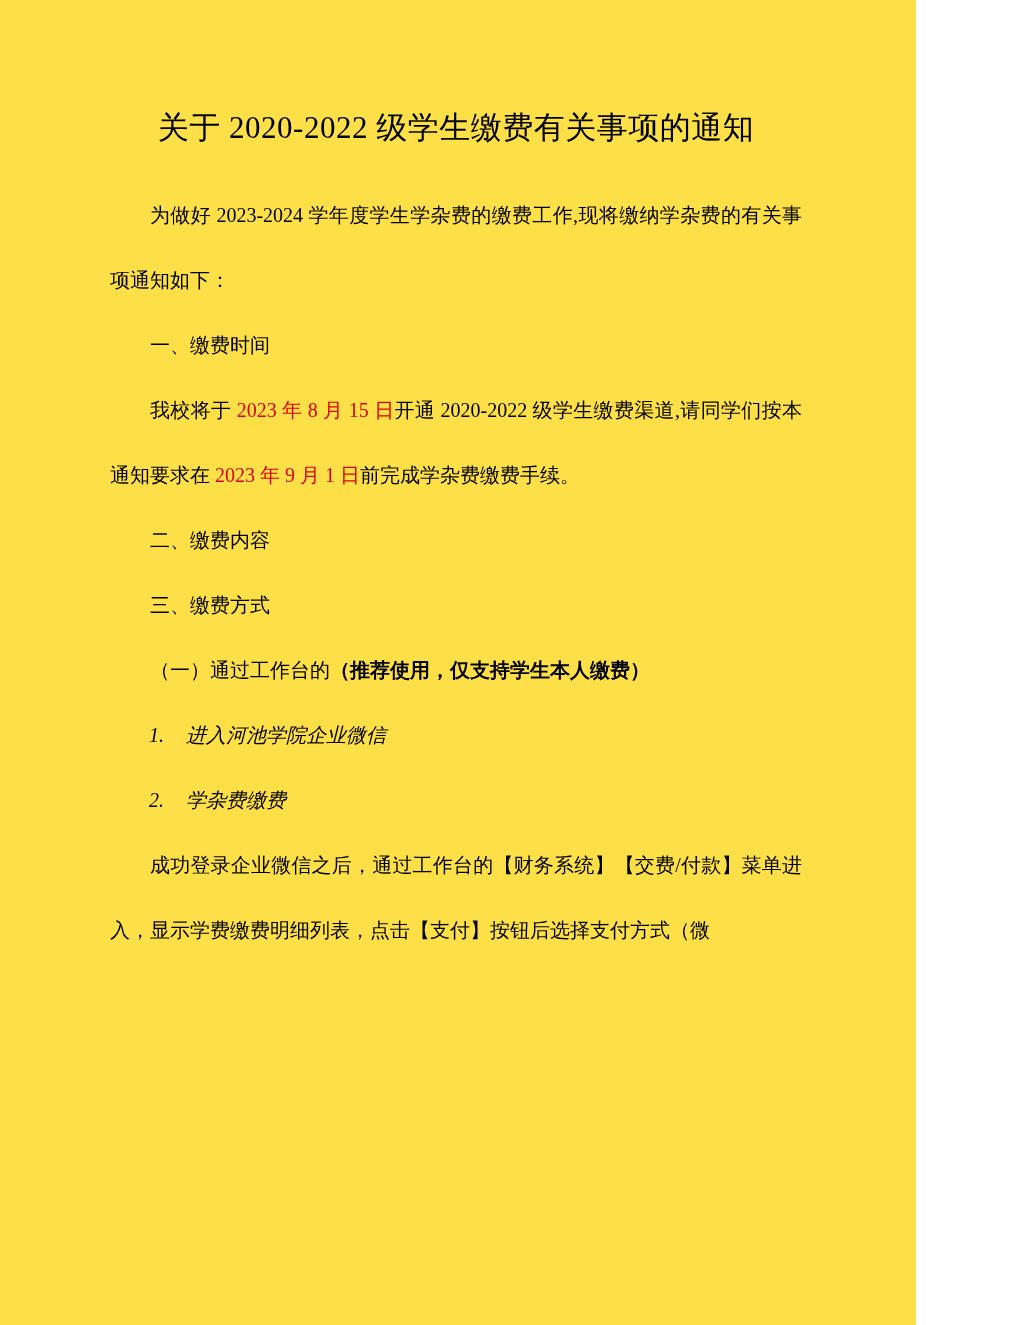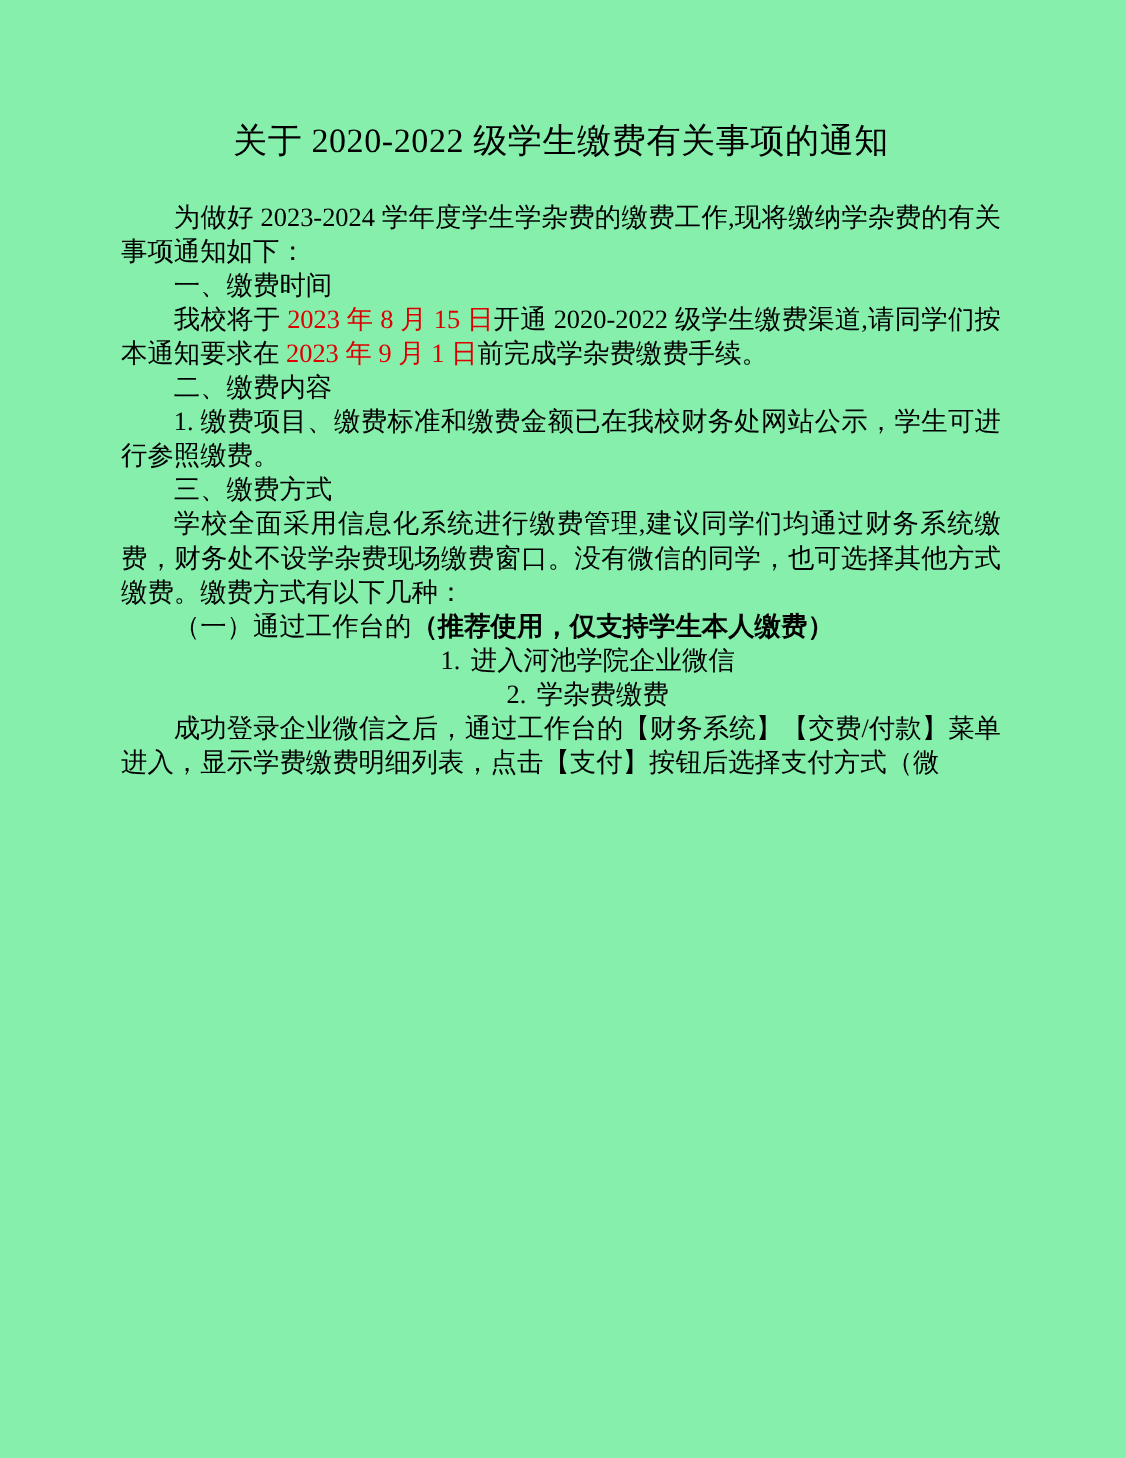--- a/index.html
+++ b/index.html
@@ -2,55 +2,56 @@
 <html><head>
 <meta charset="utf-8">
 <style>
   html, body {
     margin: 0;
     padding: 0;
     background: #ffffff;
   }
   .page {
     position: relative;
-    width: 1024px;
+    width: 916px;
     height: 1325px;
-    background: #86efac;
+    background: #fde047;
     box-sizing: border-box;
     padding: 104px 114px 0 110px;
     overflow: hidden;
     font-family: "Liberation Serif", "DejaVu Serif", serif;
     color: #000000;
   }
   .title {
     font-size: 31px;
     font-weight: 400;
     text-align: center;
     line-height: 48px;
     margin: 0 0 31px 0;
     letter-spacing: 0.5px;
   }
   p.body {
-    font-size: 24px;
-    line-height: 31px;
+    font-size: 20px;
+    line-height: 65px;
     margin: 0;
     text-align: justify;
     text-indent: 2em;
   }
   .red {
     color: #dd0000;
     font-weight: 400;
   }
   .bold {
     font-weight: 700;
   }
   p.list-item {
     text-indent: 0;
     margin-left: 39px;
-    text-align: center;
+    text-align: left;
+    font-style: italic;
   }
   .li-num {
     display: inline-block;
     width: 37px;
   }
 </style>
 </head>
 <body>
 
 <div class="page">
@@ -58,26 +59,24 @@
   <h1 class="title">关于 2020-2022 级学生缴费有关事项的通知</h1>
 
   <p class="body">为做好 2023-2024 学年度学生学杂费的缴费工作,现将缴纳学杂费的有关事项通知如下：</p>
 
   <p class="body">一、缴费时间</p>
 
   <p class="body"><span>我校将于 </span><span class="red">2023 年 8 月 15 日</span><span>开通 2020-2022 级学生缴费渠道,请同学们按本通知要求在 </span><span class="red">2023 年 9 月 1 日</span><span>前完成学杂费缴费手续。</span></p>
 
   <p class="body">二、缴费内容</p>
 
-  <p class="body">1. 缴费项目、缴费标准和缴费金额已在我校财务处网站公示，学生可进行参照缴费。</p>
 
 
   <p class="body">三、缴费方式</p>
 
-  <p class="body">学校全面采用信息化系统进行缴费管理,建议同学们均通过财务系统缴费，财务处不设学杂费现场缴费窗口。没有微信的同学，也可选择其他方式缴费。缴费方式有以下几种：</p>
 
   <p class="body"><span>（一）通过工作台的</span><span class="bold">（推荐使用，仅支持学生本人缴费）</span></p>
 
   <p class="body list-item"><span class="li-num">1.</span><span>进入河池学院企业微信</span></p>
 
   <p class="body list-item"><span class="li-num">2.</span><span>学杂费缴费</span></p>
 
   <p class="body">成功登录企业微信之后，通过工作台的【财务系统】【交费/付款】菜单进入，显示学费缴费明细列表，点击【支付】按钮后选择支付方式（微</p>
 
 </div>

